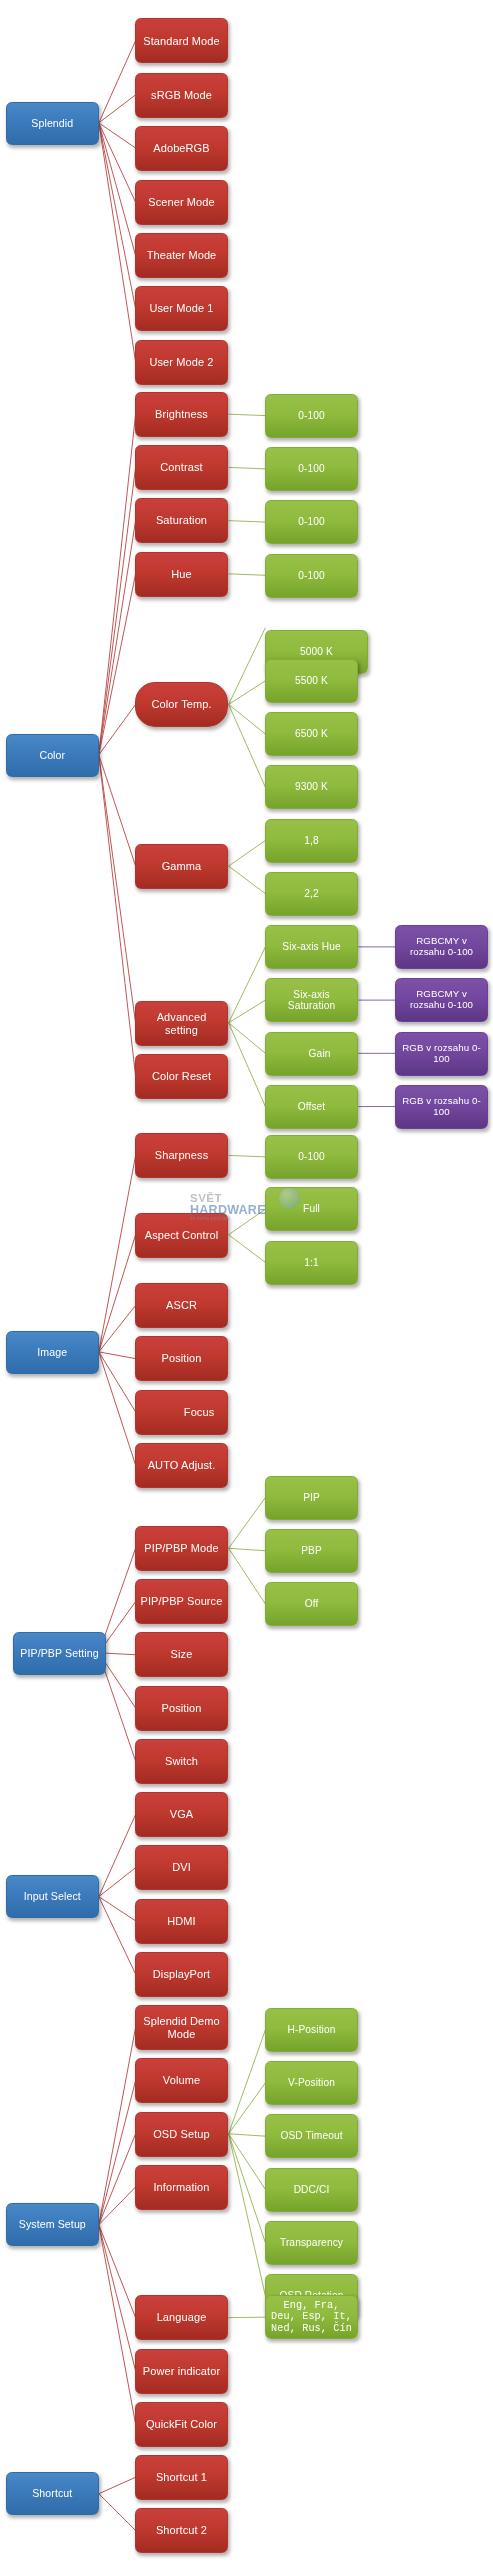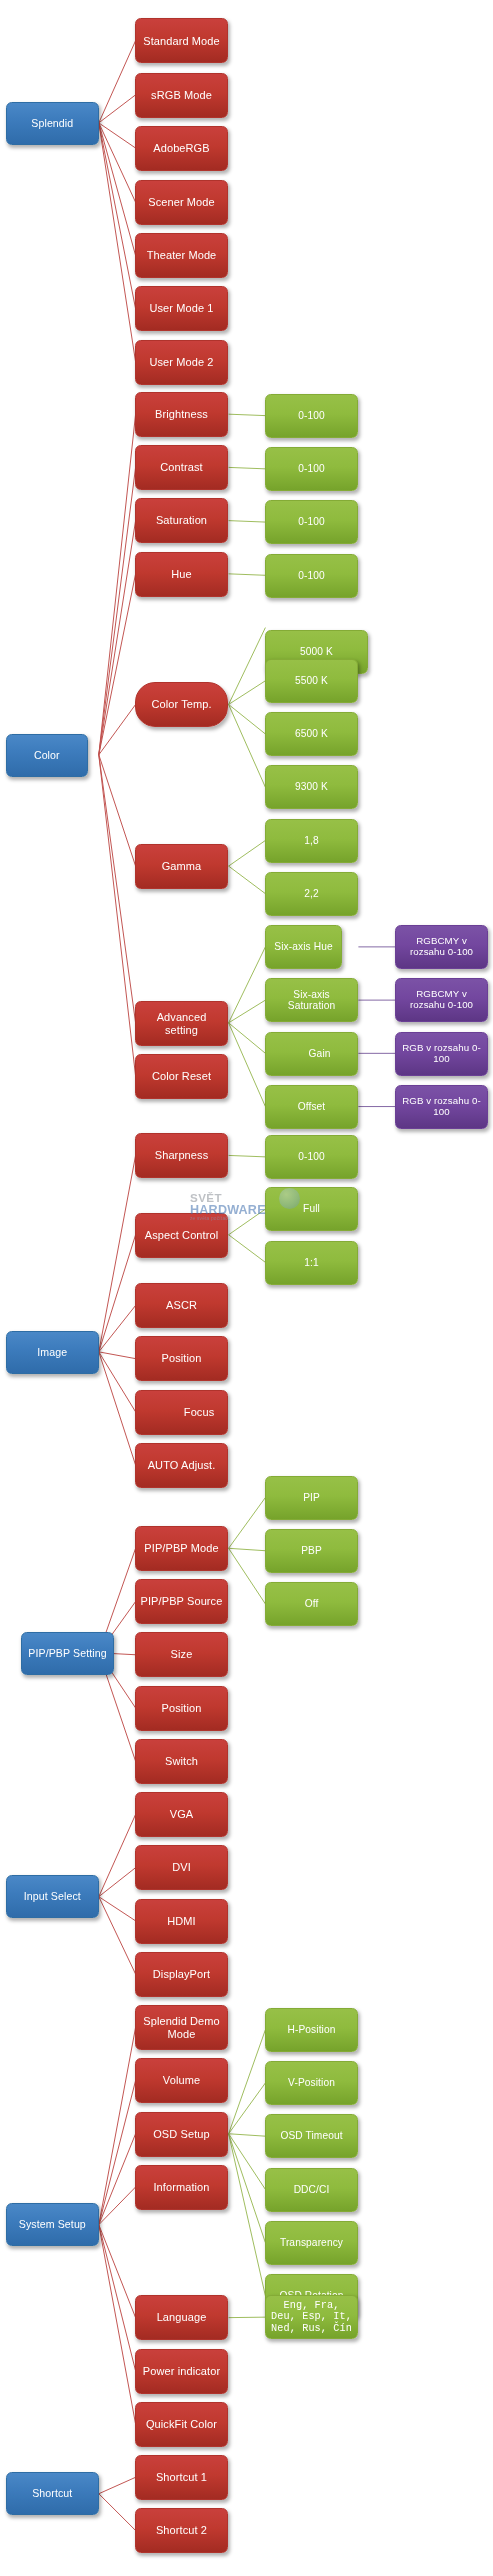--- a/index.html
+++ b/index.html
@@ -180,21 +180,21 @@
       </div>
       <div class="node lvl2" style="left: 135px; top: 233px; width: 93px; height: 45px;">
         <span>Theater Mode</span>
       </div>
       <div class="node lvl2" style="left: 135px; top: 286px; width: 93px; height: 45px;">
         <span>User Mode 1</span>
       </div>
       <div class="node lvl2" style="left: 135px; top: 340px; width: 93px; height: 45px;">
         <span>User Mode 2</span>
       </div>
-      <div class="node lvl1" style="left: 5.8px; top: 734px; width: 82px; height: 43px;">
+      <div class="node lvl1" style="left: 5.8px; top: 734px; width: 93px; height: 43px;">
         <span>Color</span>
       </div>
       <div class="node lvl2" style="left: 135px; top: 392px; width: 93px; height: 45px;">
         <span>Brightness</span>
       </div>
       <div class="node lvl3" style="left: 265px; top: 394px; width: 93px; height: 44px;">
         <span>0-100</span>
       </div>
       <div class="node lvl2" style="left: 135px; top: 445px; width: 93px; height: 45px;">
         <span>Contrast</span>
@@ -234,21 +234,21 @@
       </div>
       <div class="node lvl3" style="left: 265px; top: 819px; width: 93px; height: 44px;">
         <span>1,8</span>
       </div>
       <div class="node lvl3" style="left: 265px; top: 872px; width: 93px; height: 44px;">
         <span>2,2</span>
       </div>
       <div class="node lvl2" style="left: 135px; top: 1001px; width: 93px; height: 45px;">
         <span>Advanced setting</span>
       </div>
-      <div class="node lvl3" style="left: 265px; top: 925px; width: 77px; height: 44px;">
+      <div class="node lvl3" style="left: 265px; top: 925px; width: 93px; height: 44px;">
         <span>Six-axis Hue</span>
       </div>
       <div class="node lvl4" style="left: 395px; top: 925px; width: 93px; height: 44px;">
         <span>RGBCMY v rozsahu 0-100</span>
       </div>
       <div class="node lvl3" style="left: 265px; top: 978px; width: 93px; height: 44px;">
         <span>Six-axis Saturation</span>
       </div>
       <div class="node lvl4" style="left: 395px; top: 978px; width: 93px; height: 44px;">
         <span>RGBCMY v rozsahu 0-100</span>
@@ -291,21 +291,21 @@
       </div>
       <div class="node lvl2" style="left: 135px; top: 1336px; width: 93px; height: 45px;">
         <span>Position</span>
       </div>
       <div class="node lvl2" style="left: 135px; top: 1390px; width: 93px; height: 45px; padding-left: 39px;">
         <span>Focus</span>
       </div>
       <div class="node lvl2" style="left: 135px; top: 1443px; width: 93px; height: 45px;">
         <span>AUTO Adjust.</span>
       </div>
-      <div class="node lvl1" style="left: 21px; top: 1632px; width: 93px; height: 43px;">
+      <div class="node lvl1" style="left: 13px; top: 1632px; width: 93px; height: 43px;">
         <span>PIP/PBP Setting</span>
       </div>
       <div class="node lvl2" style="left: 135px; top: 1526px; width: 93px; height: 45px;">
         <span>PIP/PBP Mode</span>
       </div>
       <div class="node lvl3" style="left: 265px; top: 1476px; width: 93px; height: 44px;">
         <span>PIP</span>
       </div>
       <div class="node lvl3" style="left: 265px; top: 1529px; width: 93px; height: 44px;">
         <span>PBP</span>

